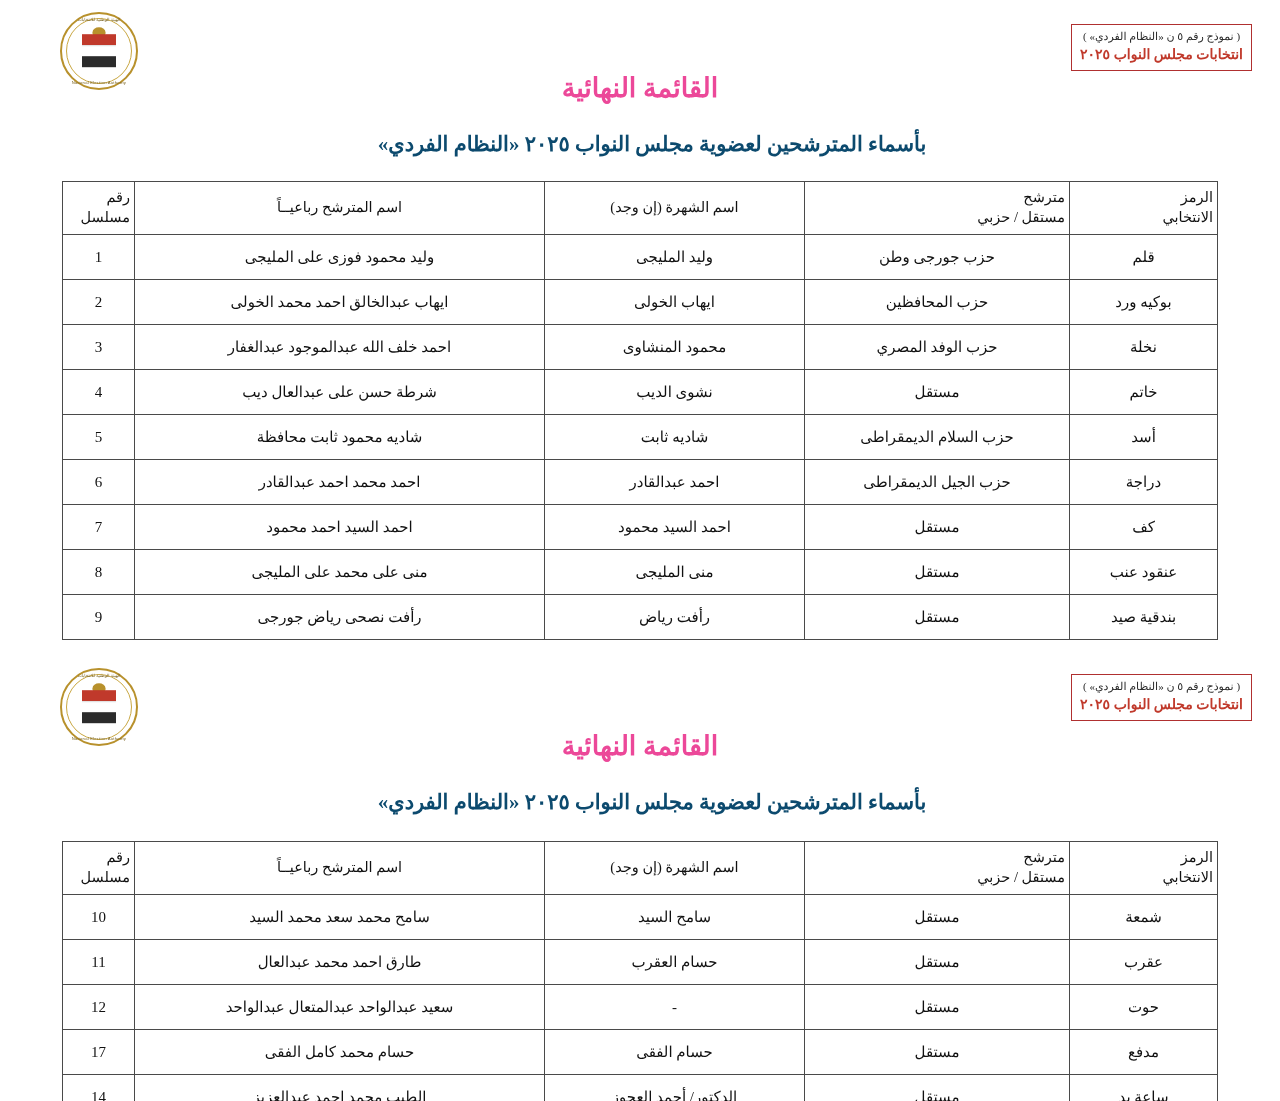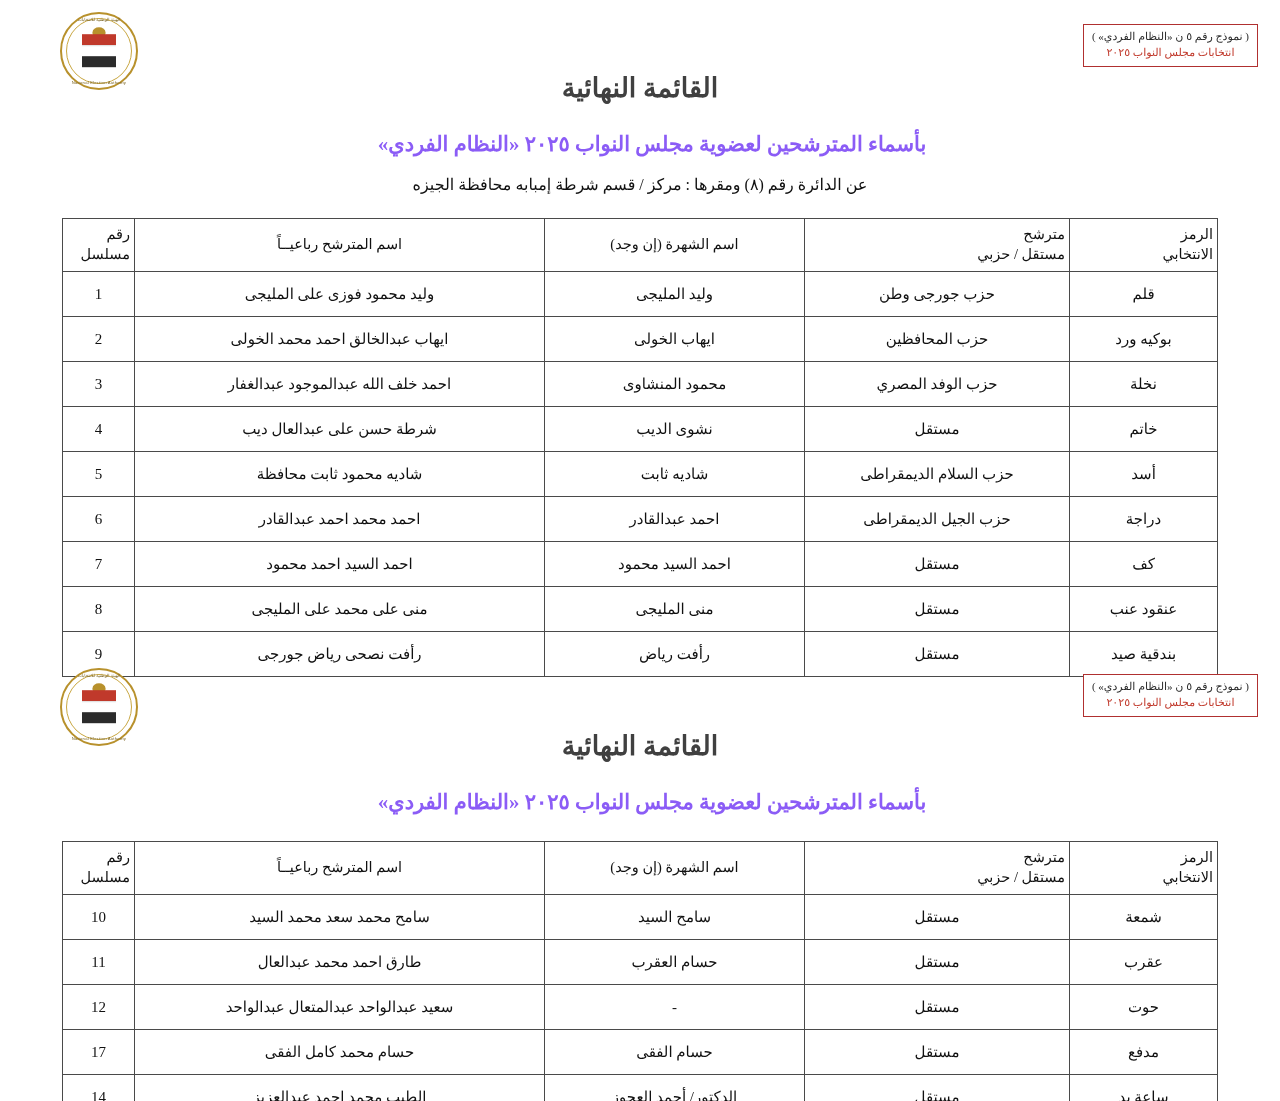--- a/index.html
+++ b/index.html
@@ -16,37 +16,37 @@
     overflow: hidden;
   }
   .page-section {
     position: relative;
     width: 1280px;
   }
   
   .stamp-box {
     position: absolute;
     top: 24px;
-    right: 22px;
+    right: 28px;
     border: 1px solid #b03030;
     padding: 4px 8px 5px 8px;
     text-align: center;
     line-height: 1.45;
     background: #fff;
   }
   .stamp-line1 {
     font-size: 11px;
     color: #2b2b2b;
     white-space: nowrap;
   }
   .stamp-line2 {
-    font-size: 11px;
+    font-size: 14px;
     color: #c0392b;
     white-space: nowrap;
-    font-weight: normal;
+    font-weight: bold;
   }
   
   .emblem {
     position: absolute;
     top: 12px;
     left: 60px;
     width: 78px;
     height: 78px;
   }
   .emblem .ring {
@@ -99,30 +99,30 @@
     color: #7a6320;
     font-family: "Liberation Sans", sans-serif;
     letter-spacing: .2px;
   }
   .emblem .toptext { top: 5px; }
   .emblem .bottomtext { bottom: 5px; font-size: 4.2px; }
 
   
   .main-title {
     text-align: center;
-    color: #404040;
+    color: #ec4899;
     font-weight: bold;
     font-size: 27px;
     letter-spacing: 0;
   }
   .sub-title {
     text-align: center;
     font-weight: bold;
     font-size: 21px;
-    color: #8b5cf6;
+    color: #0c4a6e;
     padding-left: 24px;
   }
   .district-line {
     text-align: center;
     font-size: 16px;
     color: #111;
   }
 
   
   table.cands {
@@ -171,21 +171,20 @@
     <div class="eagle">
       <div class="band b1"></div>
       <div class="band b2"></div>
       <div class="band b3"></div>
     </div>
     <div class="bottomtext">National Election Authority</div>
   </div>
 
   <div class="main-title" style="padding-top:72px;">القائمة النهائية</div>
   <div class="sub-title" style="padding-top:28px;">بأسماء المترشحين لعضوية مجلس النواب ٢٠٢٥ «النظام الفردي»</div>
-  <div class="district-line" style="padding-top:18px;">عن الدائرة رقم (٨)   ومقرها : مركز / قسم شرطة إمبابه   محافظة الجيزه</div>
 
   <table class="cands" style="margin-top:24px;">
     <colgroup>
       <col class="c-symbol">
         <col class="c-party">
         <col class="c-fame">
         <col class="c-name">
         <col class="c-serial">
     </colgroup>
     <thead>

